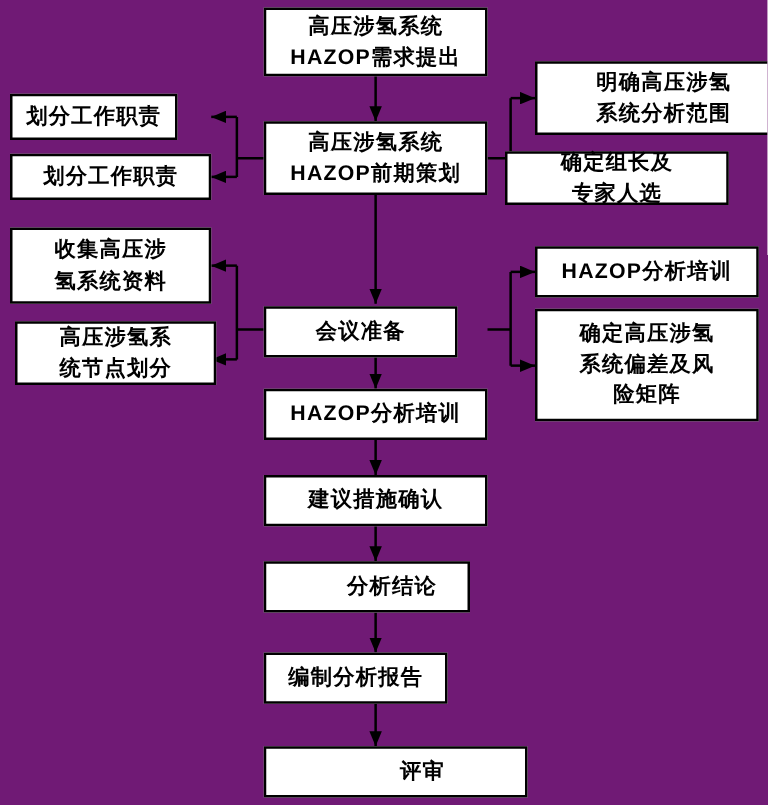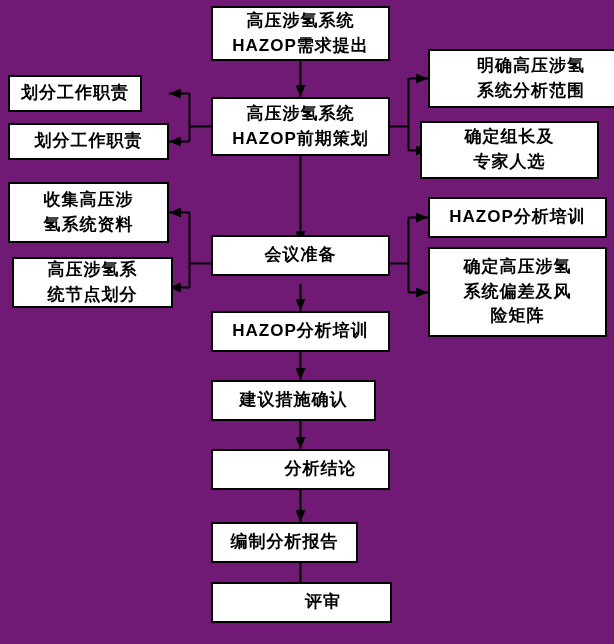--- a/index.html
+++ b/index.html
@@ -77,36 +77,36 @@
   </svg>
 
   <div class="flow-box" style="left:211px; top:6px;   width:179px; height:55px;">
     <span class="label">高压涉氢系统
 HAZOP需求提出</span>
   </div>
   <div class="flow-box" style="left:211px; top:97px;  width:179px; height:59px;">
     <span class="label">高压涉氢系统
 HAZOP前期策划</span>
   </div>
-  <div class="flow-box" style="left:211px; top:235px; width:179px; height:41px;">
+  <div class="flow-box" style="left:211px; top:245px; width:155px; height:41px;">
     <span class="label">会议准备</span>
   </div>
   <div class="flow-box" style="left:211px; top:311px; width:179px; height:41px;">
     <span class="label">HAZOP分析培训</span>
   </div>
-  <div class="flow-box" style="left:211px; top:380px; width:165px; height:41px;">
+  <div class="flow-box" style="left:211px; top:380px; width:179px; height:41px;">
     <span class="label">建议措施确认</span>
   </div>
-  <div class="flow-box" style="left:211px; top:449px; width:179px; height:41px;padding-left:40px;">
+  <div class="flow-box" style="left:211px; top:449px; width:165px; height:41px;padding-left:40px;">
     <span class="label">分析结论</span>
   </div>
   <div class="flow-box" style="left:211px; top:522px; width:147px; height:41px;">
     <span class="label">编制分析报告</span>
   </div>
-  <div class="flow-box" style="left:211px; top:582px; width:181px; height:41px;padding-left:43px;">
+  <div class="flow-box" style="left:211px; top:597px; width:211px; height:41px;padding-left:43px;">
     <span class="label">评审</span>
   </div>
 
   <div class="flow-box" style="left:8px; top:75px;  width:134px; height:37px;">
     <span class="label">划分工作职责</span>
   </div>
   <div class="flow-box" style="left:8px; top:123px; width:161px; height:37px;">
     <span class="label">划分工作职责</span>
   </div>
   <div class="flow-box" style="left:8px; top:182px; width:161px; height:61px;">
@@ -115,21 +115,21 @@
   </div>
   <div class="flow-box" style="left:12px; top:257px; width:161px; height:51px;">
     <span class="label">高压涉氢系
 统节点划分</span>
   </div>
 
   <div class="flow-box" style="left:428px; top:49px;  width:206px; height:59px;">
     <span class="label">明确高压涉氢
 系统分析范围</span>
   </div>
-  <div class="flow-box" style="left:420px; top:121px; width:179px; height:58px;">
+  <div class="flow-box" style="left:404px; top:121px; width:179px; height:43px;">
     <span class="label">确定组长及
 专家人选</span>
   </div>
   <div class="flow-box" style="left:428px; top:247px; width:179px; height:90px;">
     <span class="label">确定高压涉氢
 系统偏差及风
 险矩阵</span>
   </div>
   <div class="flow-box" style="left:428px; top:197px; width:179px; height:41px;">
     <span class="label">HAZOP分析培训</span>

